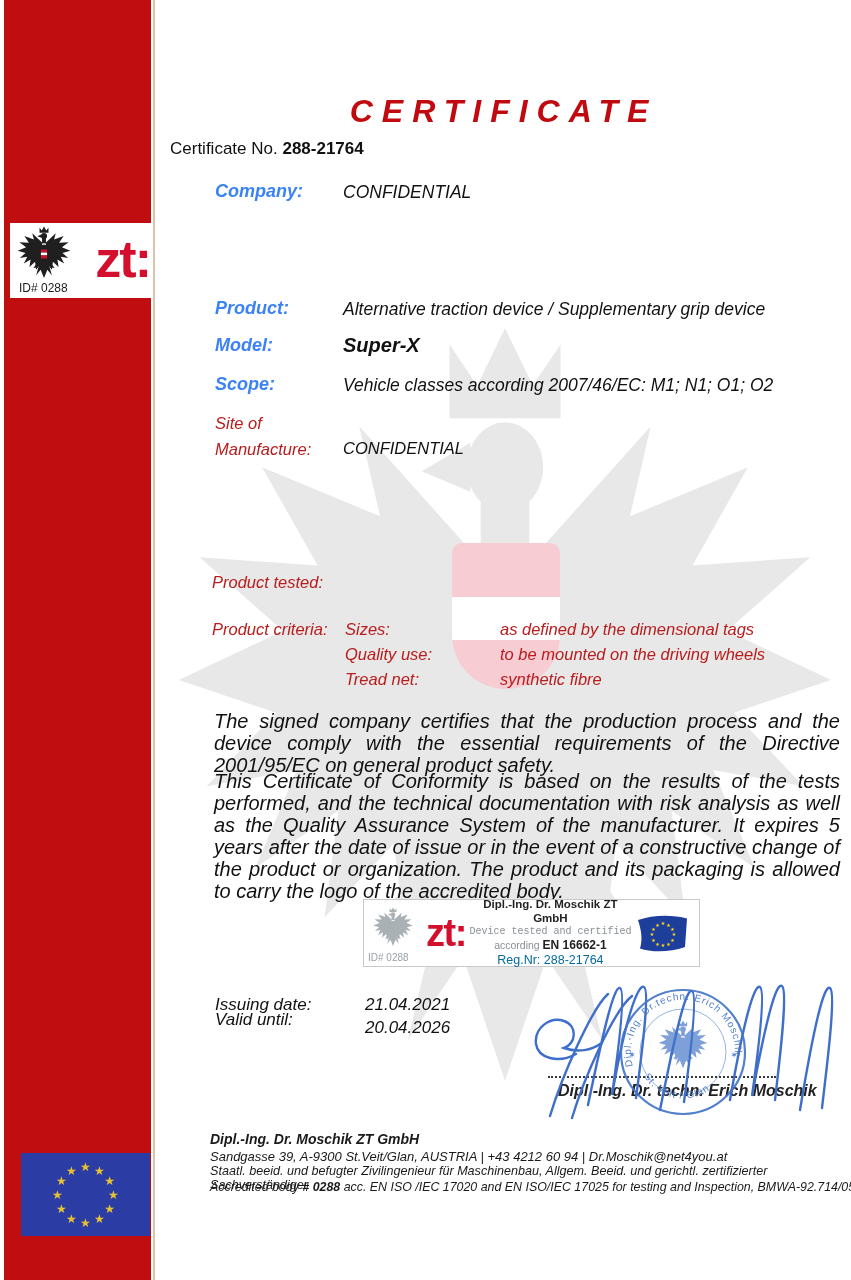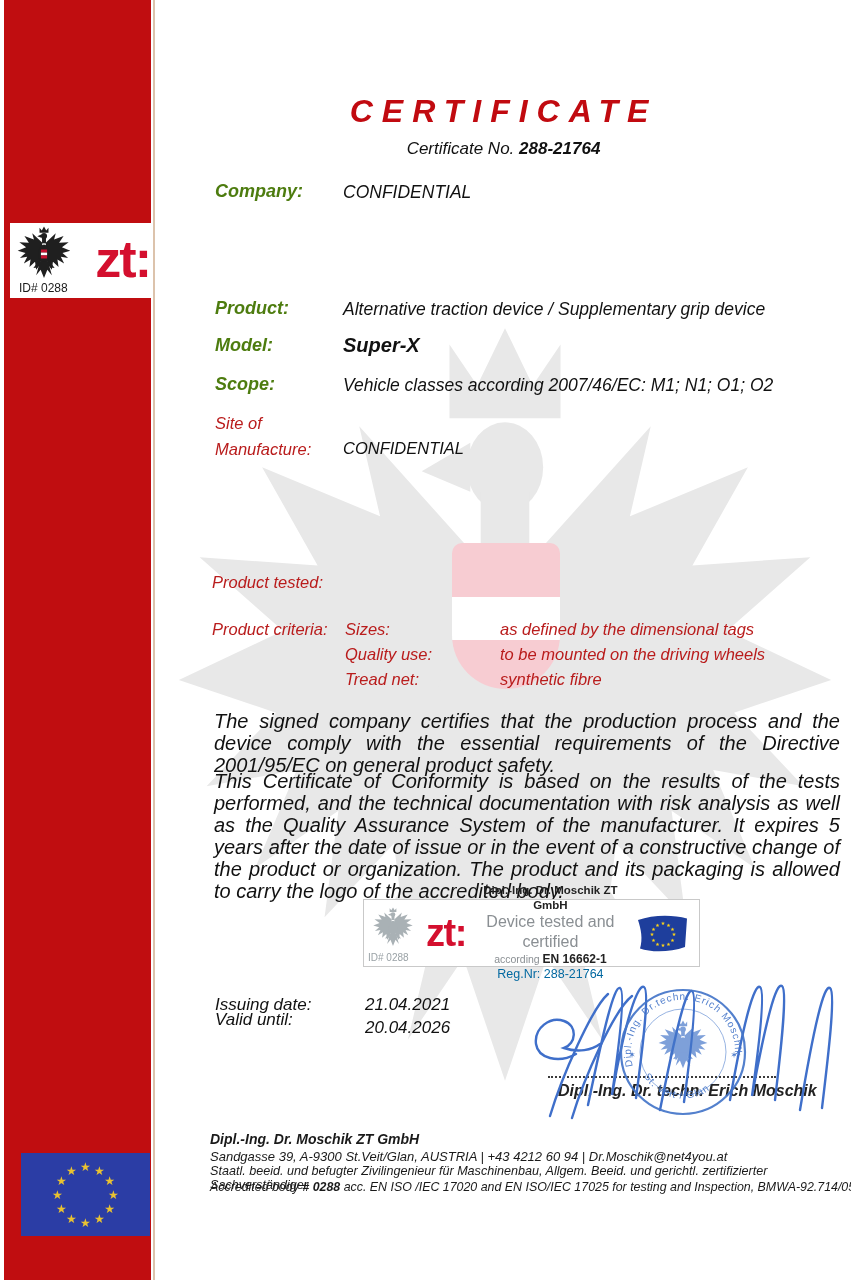--- a/index.html
+++ b/index.html
@@ -18,38 +18,38 @@
   .wm-shield .b3{height:49px;background:#f7ccd2;}
   .z1{z-index:1;}
   
   .logo-box{left:10px;top:223px;width:142px;height:75px;background:#fff;z-index:2;}
   .logo-id{position:absolute;left:9px;bottom:3px;font-size:12px;color:#1a1a1a;}
   .logo-zt{position:absolute;right:2px;top:50%;transform:translateY(-54%);
            font-weight:800;font-size:52px;letter-spacing:-2px;color:#d40f2e;line-height:1;}
   
   .title-wrap{left:170px;top:93px;width:667px;text-align:center;}
   .title{font-style:italic;font-weight:bold;font-size:32px;letter-spacing:9px;color:#c10a10;}
-  .certno{left:170px;top:139px;width:667px;text-align:center;font-style:italic;font-size:17px;color:#111;}
+  .certno{left:170px;top:139px;width:667px;text-align:left;font-size:17px;color:#111;}
   .certno b{font-weight:bold;}
   
-  .lbl{font-style:italic;font-weight:bold;font-size:18px;color:#4d7c0f;}
+  .lbl{font-style:italic;font-weight:bold;font-size:18px;color:#3b82f6;}
   .val{font-style:italic;font-size:17.5px;color:#111;}
   .val-big{font-style:italic;font-weight:bold;font-size:20px;color:#111;}
   .lbl-lite{font-style:italic;font-size:16.5px;color:#b91c1c;}
   .para{font-style:italic;font-size:20px;line-height:22px;text-align:justify;color:#111;}
   
   .badge{left:363px;top:899px;width:335px;height:66px;background:#fff;border:1px solid #c9c9c9;
          display:flex;align-items:center;z-index:2;}
   .badge-eagle-wrap{position:relative;width:52px;height:60px;margin-left:6px;flex:0 0 auto;}
   .badge-id{position:absolute;left:-2px;bottom:0;font-size:10px;color:#9aa2a6;white-space:nowrap;}
   .badge-zt{font-weight:800;font-size:38px;letter-spacing:-1.5px;color:#d40f2e;line-height:1;
             margin-left:4px;flex:0 0 auto;}
   .badge-text{flex:1 1 auto;text-align:center;line-height:1.25;padding:0 2px;}
   .bt1{font-size:11.5px;font-weight:bold;color:#222;}
-  .bt2{font-size:16px;color:#8a8f93;}
+  .bt2{font-size:10px;color:#8a8f93;font-family:Liberation Mono, monospace;}
   .bt3{font-size:10.5px;color:#8a8f93;}
   .bt3 b{font-size:12px;color:#222;}
   .bt4{font-size:12.5px;font-weight:normal;color:#0369a1;}
   .badge-flag{flex:0 0 auto;margin-right:8px;}
   
   .date-lbl{font-style:italic;font-size:17px;color:#111;}
   .date-val{font-style:italic;font-size:17px;color:#111;}
   
   .dotline{left:548px;top:1076px;width:228px;border-top:2px dotted #3a3a3a;z-index:2;}
   .sig-name{left:558px;top:1082px;font-style:italic;font-weight:bold;font-size:16px;color:#222;z-index:2;}

